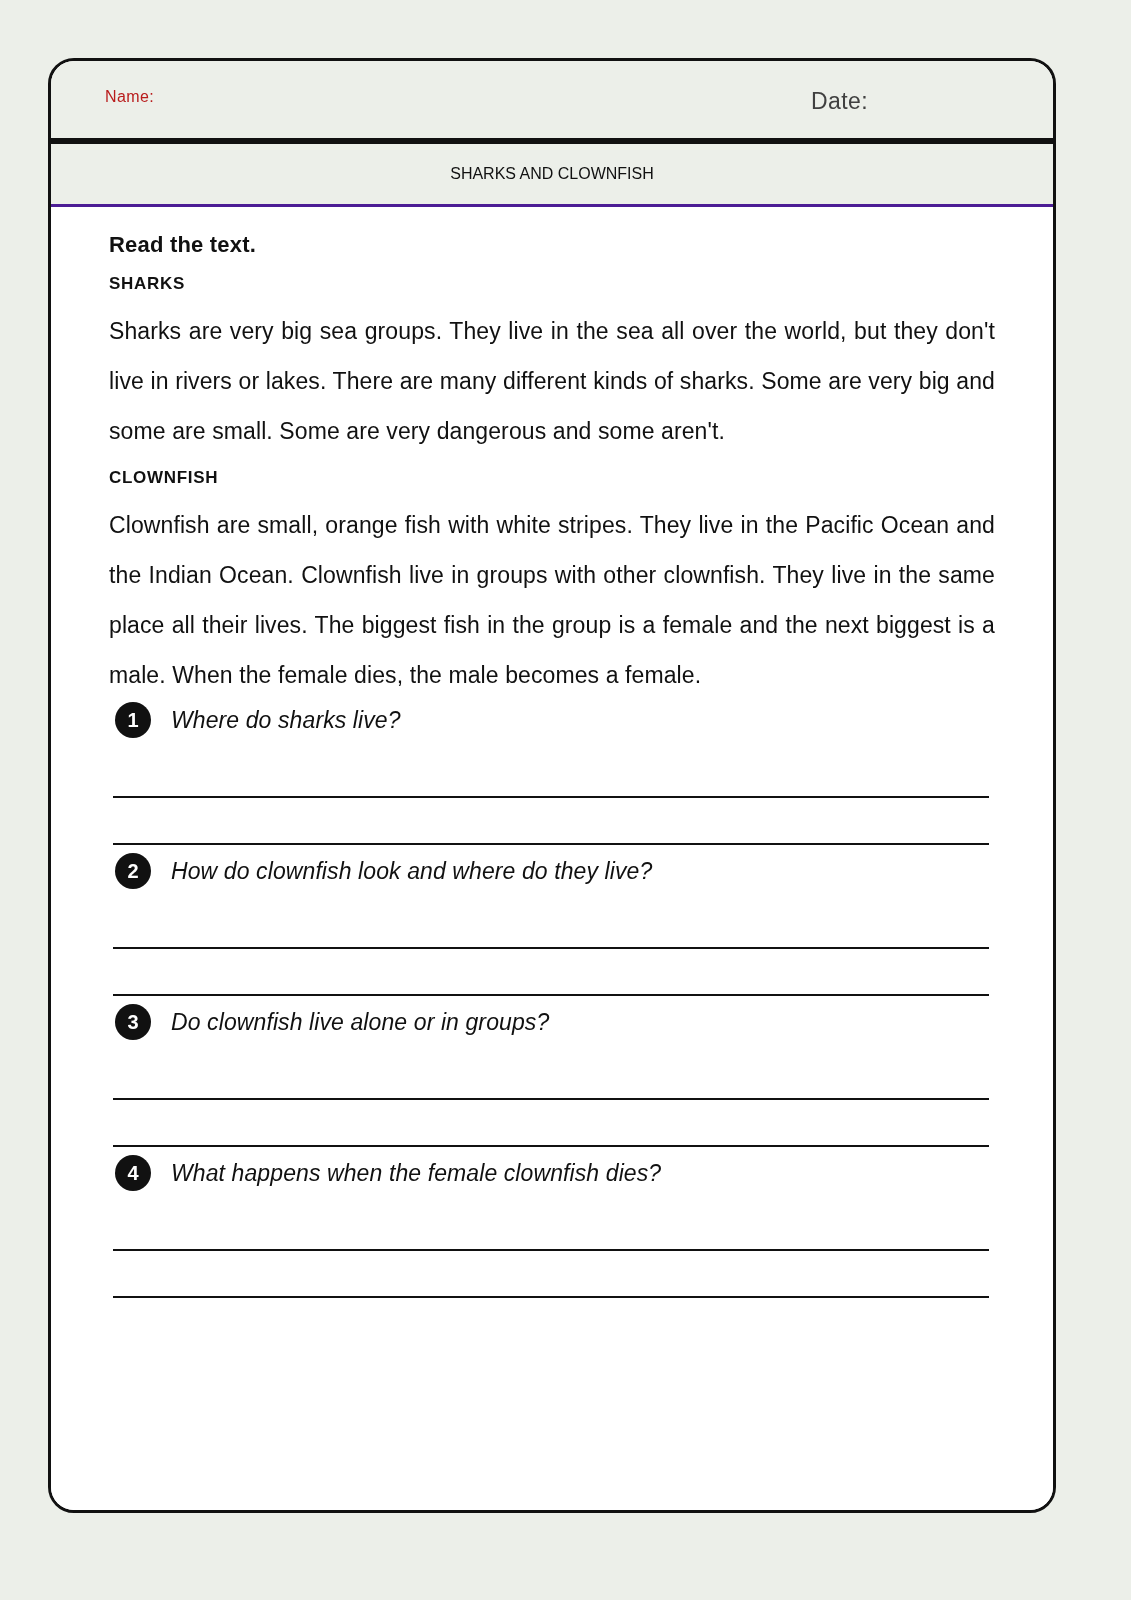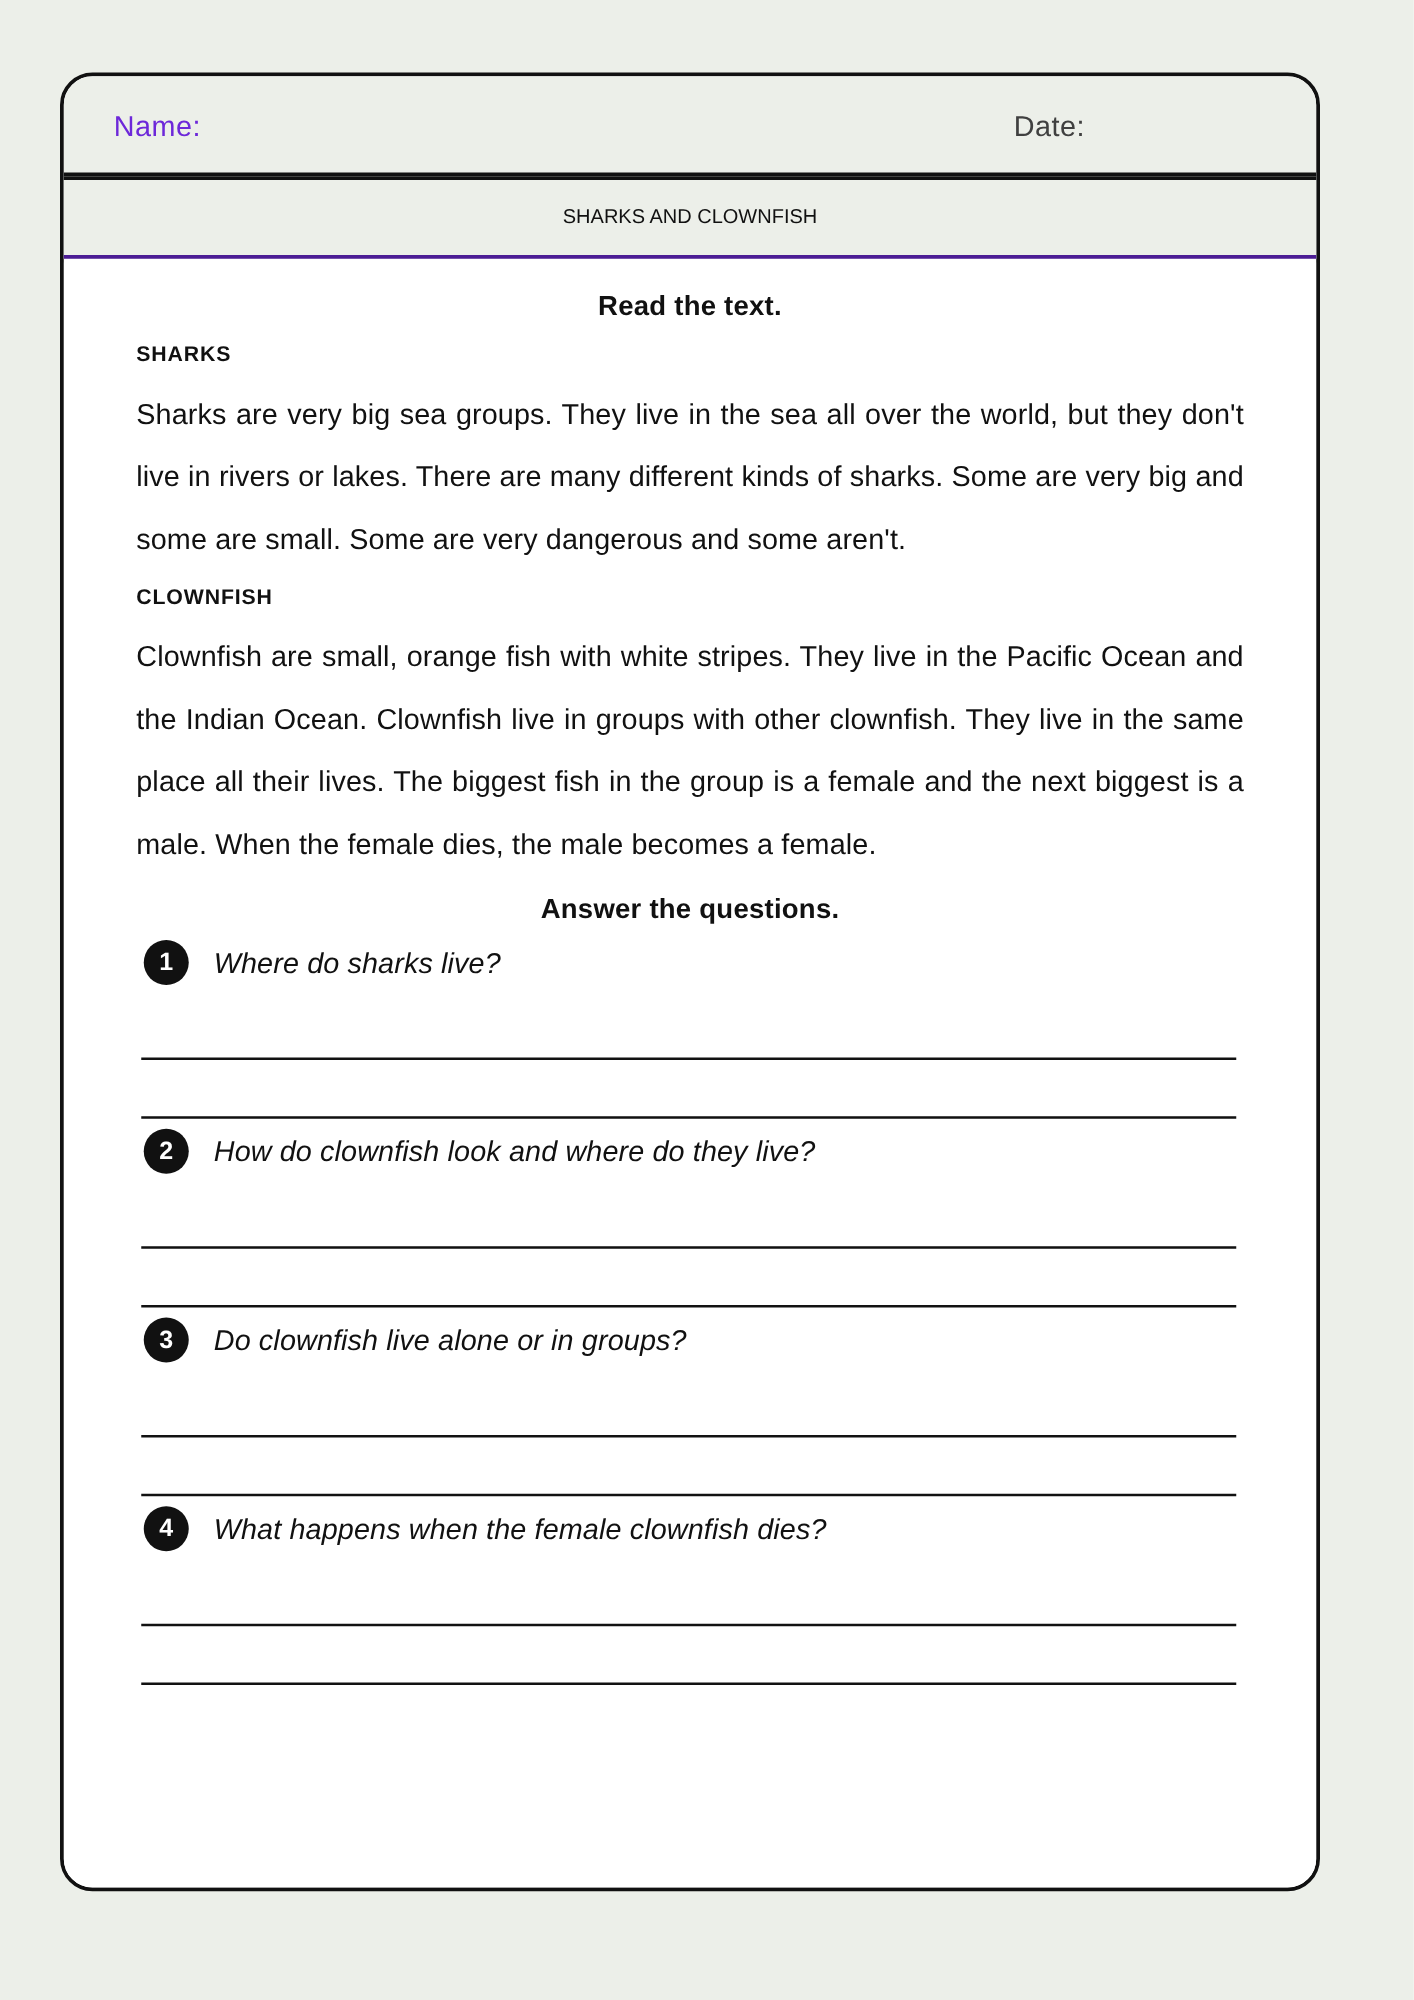--- a/index.html
+++ b/index.html
@@ -31,25 +31,25 @@
   
   .name-row {
     position: relative;
     height: 80px;
     background: #ecefe9;
     border-bottom: 3px solid #111;
     box-sizing: border-box;
   }
   .name-label {
     position: absolute;
-    left: 40px;
+    left: 54px;
     top: 27px;
-    font-size: 23px;
+    font-size: 16px;
     letter-spacing: 0.4px;
-    color: #6d28d9;
+    color: #b91c1c;
   }
   .date-label {
     position: absolute;
     left: 760px;
     top: 27px;
     font-size: 23px;
     letter-spacing: 0.4px;
     color: #404040;
   }
 
@@ -79,21 +79,20 @@
     background: #fff;
     padding: 22px 58px 0 58px;
     box-sizing: border-box;
   }
 
   .instruction {
     font-size: 22px;
     font-weight: 700;
     margin: 0 0 16px 0;
     letter-spacing: 0.2px;
-    text-align: center;
   }
   .subhead {
     font-size: 17px;
     font-weight: 700;
     letter-spacing: 0.7px;
     margin: 0 0 12px 0;
   }
   .para {
     font-size: 23px;
     line-height: 50px;
@@ -165,21 +164,20 @@
   <div class="content">
 
     <p class="instruction">Read the text.</p>
 
     <p class="subhead">SHARKS</p>
     <p class="para">Sharks are very big sea groups. They live in the sea all over the world, but they don't live in rivers or lakes. There are many different kinds of sharks. Some are very big and some are small. Some are very dangerous and some aren't.</p>
 
     <p class="subhead">CLOWNFISH</p>
     <p class="para">Clownfish are small, orange fish with white stripes. They live in the Pacific Ocean and the Indian Ocean. Clownfish live in groups with other clownfish. They live in the same place all their lives. The biggest fish in the group is a female and the next biggest is a male. When the female dies, the male becomes a female.</p>
 
-    <p class="instruction answers">Answer the questions.</p>
 
     <div class="question-block">
       <div class="q-row">
         <span class="q-num">1</span>
         <span class="q-text">Where do sharks live?</span>
       </div>
       <div class="answer-lines">
         <div class="answer-line"></div>
         <div class="answer-line"></div>
       </div>

